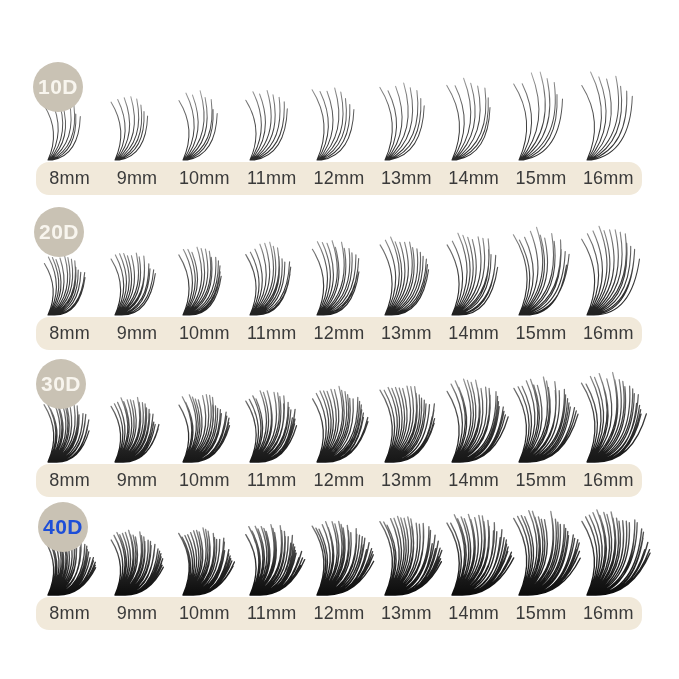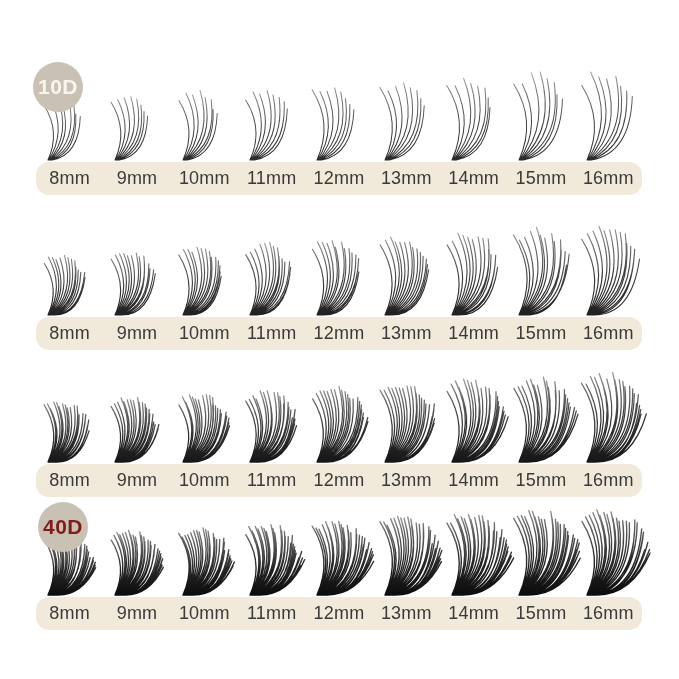--- a/index.html
+++ b/index.html
@@ -165,20 +165,21 @@
         <div class="len" style="color: rgb(58, 58, 58);">11mm</div>
         <div class="len" style="color: rgb(58, 58, 58);">12mm</div>
         <div class="len" style="color: rgb(58, 58, 58);">13mm</div>
         <div class="len" style="color: rgb(58, 58, 58);">14mm</div>
         <div class="len" style="color: rgb(58, 58, 58);">15mm</div>
         <div class="len" style="color: rgb(58, 58, 58);">16mm</div>
       </div>
     </div>
     <div class="row" style="margin-top: 4px;">
       <div class="lash-area" style="height: 118px;">
+        <div class="badge" style="background: rgb(201, 194, 180); color: rgb(248, 245, 238); top: 8px; left: -2px;">20D</div>
         <div class="clusters">
           <div class="cell">
             <svg width="67" height="118" viewBox="0 0 67 118">
               <defs>
                 <linearGradient id="lg1_0" gradientUnits="userSpaceOnUse" x1="0" y1="118" x2="0" y2="49">
                   <stop offset="0" stop-color="#000000"></stop>
                   <stop offset="0.38" stop-color="#1d1d1d"></stop>
                   <stop offset="0.74" stop-color="#5a5a5a"></stop>
                   <stop offset="1" stop-color="#a8a8a8"></stop>
                 </linearGradient>
@@ -299,20 +300,21 @@
         <div class="len" style="color: rgb(58, 58, 58);">11mm</div>
         <div class="len" style="color: rgb(58, 58, 58);">12mm</div>
         <div class="len" style="color: rgb(58, 58, 58);">13mm</div>
         <div class="len" style="color: rgb(58, 58, 58);">14mm</div>
         <div class="len" style="color: rgb(58, 58, 58);">15mm</div>
         <div class="len" style="color: rgb(58, 58, 58);">16mm</div>
       </div>
     </div>
     <div class="row" style="margin-top: 4px;">
       <div class="lash-area" style="height: 110px;">
+        <div class="badge" style="background: rgb(201, 194, 180); color: rgb(248, 245, 238); top: 5px; left: 0px;">30D</div>
         <div class="clusters">
           <div class="cell">
             <svg width="67" height="110" viewBox="0 0 67 110">
               <defs>
                 <linearGradient id="lg2_0" gradientUnits="userSpaceOnUse" x1="0" y1="110" x2="0" y2="41">
                   <stop offset="0" stop-color="#000000"></stop>
                   <stop offset="0.38" stop-color="#1d1d1d"></stop>
                   <stop offset="0.74" stop-color="#5a5a5a"></stop>
                   <stop offset="1" stop-color="#a8a8a8"></stop>
                 </linearGradient>
@@ -433,21 +435,21 @@
         <div class="len" style="color: rgb(58, 58, 58);">11mm</div>
         <div class="len" style="color: rgb(58, 58, 58);">12mm</div>
         <div class="len" style="color: rgb(58, 58, 58);">13mm</div>
         <div class="len" style="color: rgb(58, 58, 58);">14mm</div>
         <div class="len" style="color: rgb(58, 58, 58);">15mm</div>
         <div class="len" style="color: rgb(58, 58, 58);">16mm</div>
       </div>
     </div>
     <div class="row" style="margin-top: 2px;">
       <div class="lash-area" style="height: 98px;">
-        <div class="badge" style="background: rgb(201, 194, 180); color: #7f1d1d; top: 3px; left: 2px;">40D</div>
+        <div class="badge" style="background: rgb(201, 194, 180); color: #1d4ed8; top: 3px; left: 2px;">40D</div>
         <div class="clusters">
           <div class="cell">
             <svg width="67" height="98" viewBox="0 0 67 98">
               <defs>
                 <linearGradient id="lg3_0" gradientUnits="userSpaceOnUse" x1="0" y1="98" x2="0" y2="29">
                   <stop offset="0" stop-color="#000000"></stop>
                   <stop offset="0.38" stop-color="#1d1d1d"></stop>
                   <stop offset="0.74" stop-color="#5a5a5a"></stop>
                   <stop offset="1" stop-color="#a8a8a8"></stop>
                 </linearGradient>

